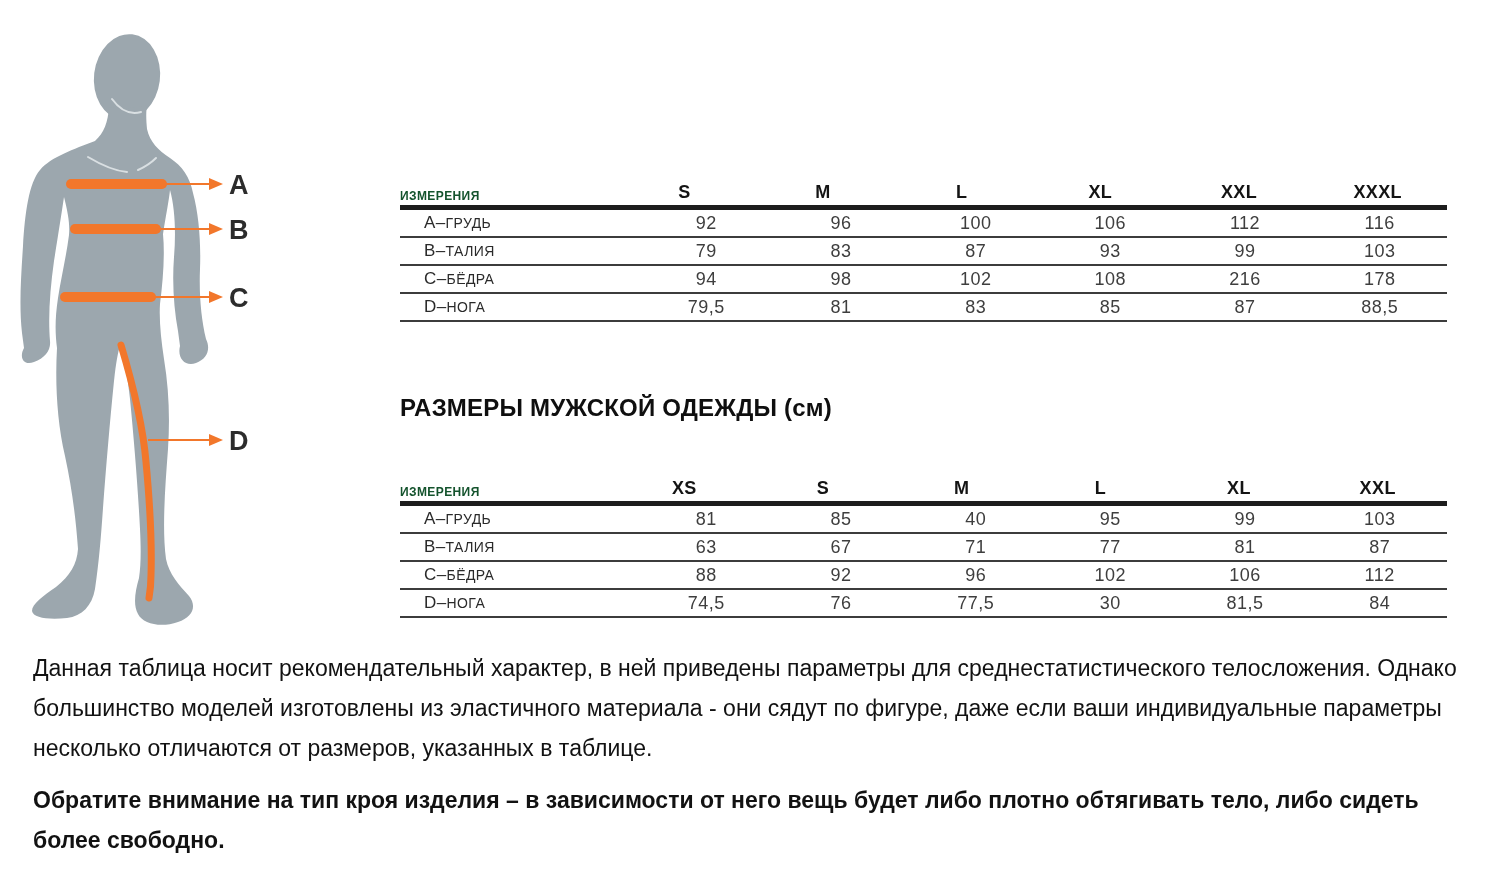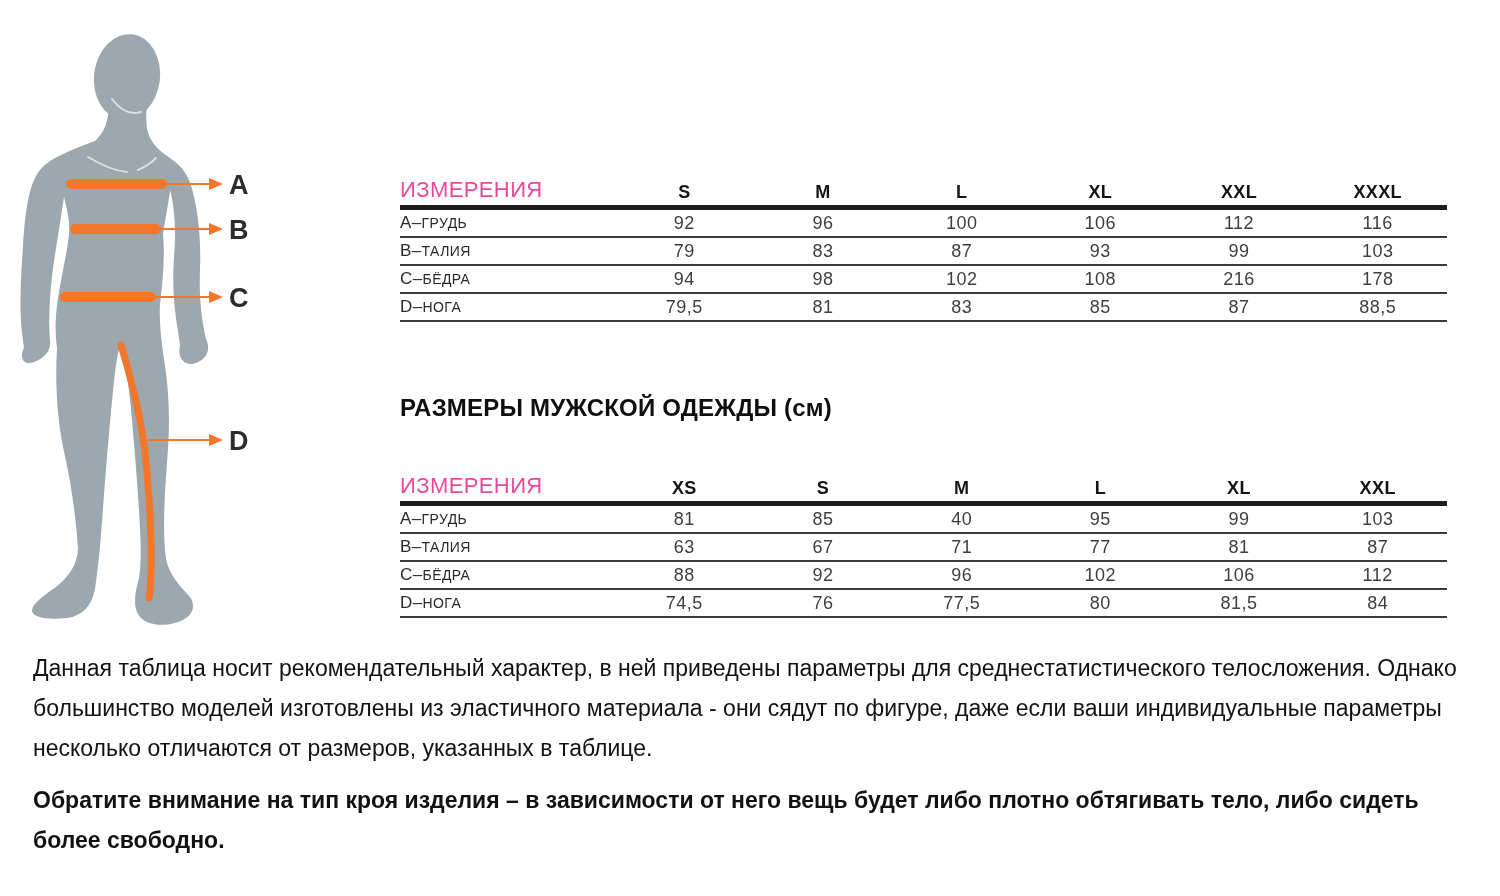--- a/index.html
+++ b/index.html
@@ -56,24 +56,24 @@
 
   .thead {
     display: flex;
     align-items: flex-end;
     height: 25px;
     border-bottom: 5px solid #1d1d1d;
     padding-bottom: 2px;
   }
   .th-label {
     width: 215px;
-    font-weight: normal;
-    font-size: 22px;
+    font-weight: bold;
+    font-size: 12px;
     letter-spacing: 0.4px;
-    color: #ec4899;
+    color: #14532d;
   }
   .th-size {
     flex: 1;
     text-align: center;
     font-weight: bold;
     font-size: 18px;
     letter-spacing: 0.4px;
     color: #141414;
   }
   .trow {
@@ -82,20 +82,21 @@
     height: 28px;
     box-sizing: border-box;
     border-bottom: 2px solid #3c3c3c;
   }
   .td-label {
     width: 215px;
     font-size: 17px;
     color: #2a2a2a;
     letter-spacing: 0.4px;
     white-space: nowrap;
+    margin-left: 24px;
   }
   .td-label .word { font-size: 14px; }
   .td {
     flex: 1;
     text-align: center;
     font-size: 18px;
     color: #3e3e3e;
     letter-spacing: 0.5px;
   }
 
@@ -294,21 +295,21 @@
         <div class="td">96</div>
         <div class="td">102</div>
         <div class="td">106</div>
         <div class="td">112</div>
       </div>
       <div class="trow">
         <div class="td-label"><span>D–</span><span class="word">НОГА</span></div>
         <div class="td">74,5</div>
         <div class="td">76</div>
         <div class="td">77,5</div>
-        <div class="td">80</div>
+        <div class="td">30</div>
         <div class="td">81,5</div>
         <div class="td">84</div>
       </div>
     </div>
   </div>
 
   <div class="notes">
     <p>Данная таблица носит рекомендательный характер, в ней приведены параметры для среднестатистического телосложения. Однако большинство моделей изготовлены из эластичного материала - они сядут по фигуре, даже если ваши индивидуальные параметры несколько отличаются от размеров, указанных в таблице.</p>
     <p class="bold">Обратите внимание на тип кроя изделия – в зависимости от него вещь будет либо плотно обтягивать тело, либо сидеть более свободно.</p>
   </div>

